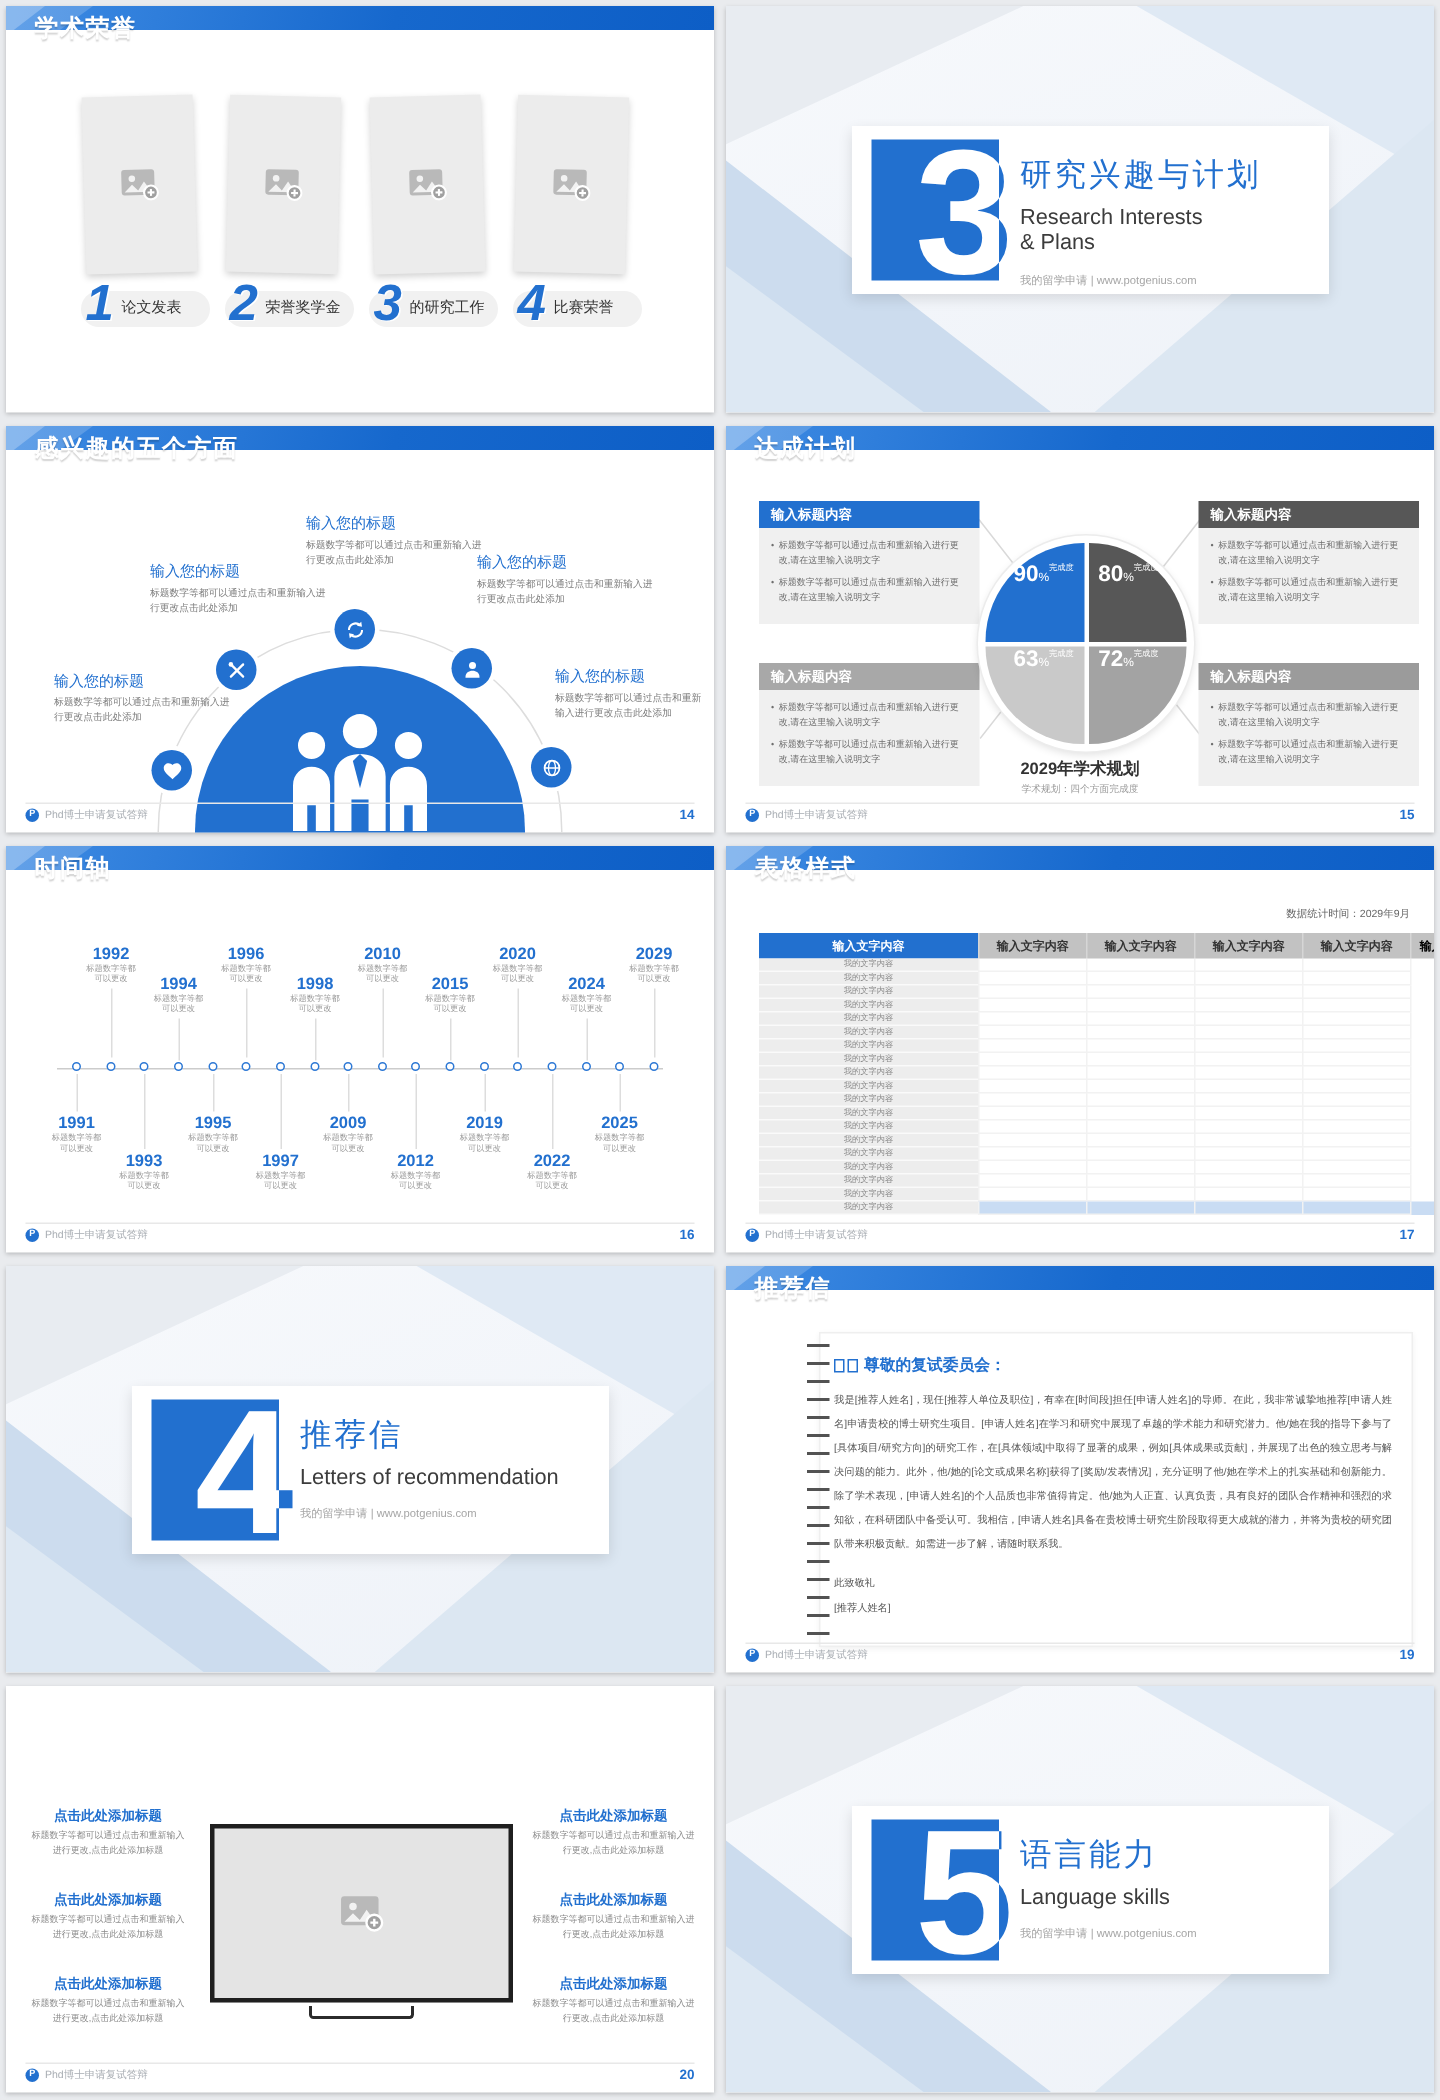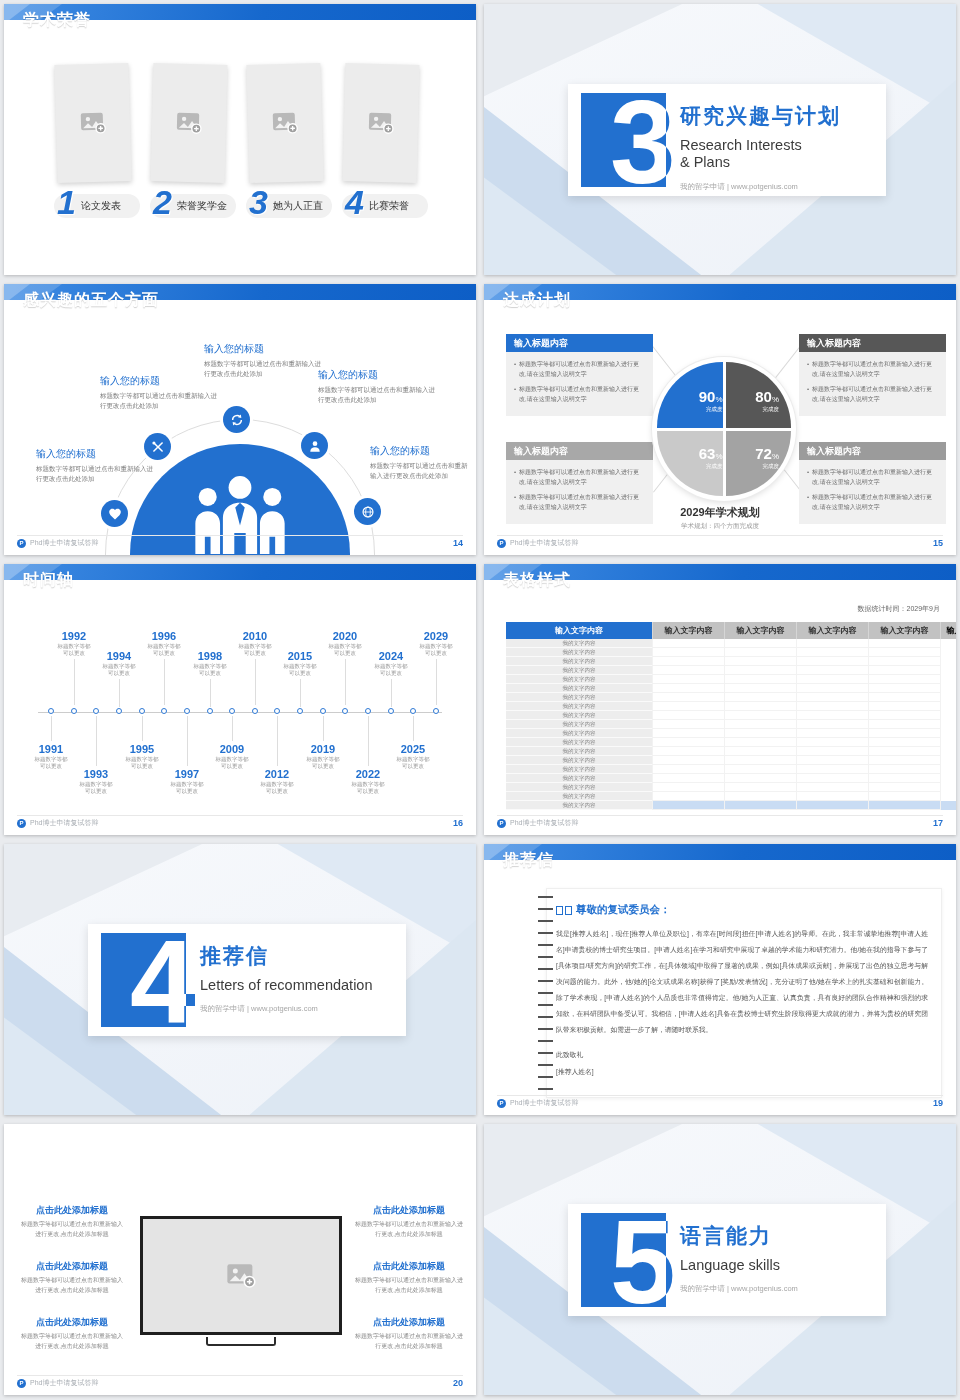--- a/index.html
+++ b/index.html
@@ -35,21 +35,21 @@
 .dp2{clip-path:polygon(58% 0,100% 0,100% 42%);background:#dfe9f4}
 .dp3{clip-path:polygon(100% 28%,100% 100%,52% 100%);background:#dce7f2}
 .dp4{clip-path:polygon(0 38%,46% 100%,0 100%);background:#ccdcee}
 .dp5{clip-path:polygon(0 64%,28% 100%,0 100%);background:#dde8f3}
 .dcard{position:absolute;left:84px;top:80px;width:318px;height:112px;background:#fff;box-shadow:0 3px 9px rgba(0,0,0,.12)}
 .dsq{position:absolute;left:13px;top:9px;width:85px;height:94px;background:#2270cf;overflow:hidden}
 .dnum{position:absolute;font-size:118px;font-weight:bold;line-height:.78;letter-spacing:-4px;font-family:"Liberation Sans",sans-serif}
 .dnum-out{left:42px;top:12px;color:#2270cf}
 .dnum-in{position:absolute;left:29px;top:3px;color:#fff}
 .dtxt{position:absolute;left:112px;top:18px;right:8px}
-.dtitle{font-size:21px;font-weight:bold;color:#2270cf;letter-spacing:2px}
+.dtitle{font-size:21px;font-weight:normal;color:#2270cf;letter-spacing:2px}
 .den{font-size:14.5px;color:#3c3c3c;margin-top:7px;line-height:1.2;white-space:pre-line}
 .dtag{font-size:7.5px;color:#a6a6a6;margin-top:10px}
 
 
 .arc{position:absolute;left:101px;top:135px;width:270px;height:270px;border:1px solid #ddd;border-radius:50%}
 .bigc{position:absolute;left:126px;top:160px;width:220px;height:220px;background:#2270cf;border-radius:50%}
 .ppl{position:absolute;left:179px;top:192px}
 .icir{position:absolute;width:27px;height:27px;border-radius:50%;background:#2270cf;display:flex;align-items:center;justify-content:center;box-shadow:0 0 0 3px #fff}
 .icir svg{width:14px;height:14px}
 .icir1{left:97px;top:216px}.icir2{left:140px;top:149px}.icir3{left:219px;top:122px}.icir4{left:297px;top:148px}.icir5{left:350px;top:214px}
@@ -70,21 +70,21 @@
 .pbox-b{background:#f0f0f0;padding:8px 8px 6px}
 .pbul{display:flex;gap:3px;font-size:6px;color:#6e6e6e;line-height:1.65;margin-bottom:5px}
 .pbul b{font-weight:normal}
 .pline{position:absolute;height:1px;background:#d9d9d9;transform-origin:0 0}
 .pl1{left:169px;top:62px;width:46px;transform:rotate(52deg)}
 .pl2{left:317px;top:62px;width:45px;transform:rotate(128deg)}
 .pl3{left:169px;top:208px;width:47px;transform:rotate(-52deg)}
 .pl4{left:317px;top:208px;width:46px;transform:rotate(-128deg)}
 .pie-w{position:absolute;left:168px;top:73px;width:144px;height:144px;background:#fff;border-radius:50%;box-shadow:0 0 0 1px #ececec,0 2px 6px rgba(0,0,0,.13);padding:5px}
 .pie{width:134px;height:134px;display:grid;grid-template-columns:1fr 1fr;grid-template-rows:1fr 1fr;gap:3px}
-.pq{display:flex;flex-direction:column;align-items:flex-end;justify-content:center;color:#fff}
+.pq{display:flex;flex-direction:row;align-items:flex-start;justify-content:center;color:#fff}
 .pq1{border-top-left-radius:100%;background:#2270cf;padding:12px 0 0 12px}
 .pq2{border-top-right-radius:100%;background:#575757;padding:12px 12px 0 0}
 .pq3{border-bottom-left-radius:100%;background:#c9c9c9;padding:0 0 12px 12px}
 .pq4{border-bottom-right-radius:100%;background:#a3a3a3;padding:0 12px 12px 0}
 .pnum-row{display:flex;align-items:baseline}
 .pv{font-size:15px;font-weight:bold}
 .pu{font-size:8px}
 .pl{font-size:5.5px;margin-top:1px}
 .pcap{position:absolute;left:136px;top:221px;width:200px;text-align:center}
 .pcap-t{font-size:11px;font-weight:bold;color:#333}
@@ -197,21 +197,21 @@
           <div class="plab">论文发表</div>
         </div>
 
         <div class="pill">
           <div class="pnum">2</div>
           <div class="plab">荣誉奖学金</div>
         </div>
 
         <div class="pill">
           <div class="pnum">3</div>
-          <div class="plab">她为人正直</div>
+          <div class="plab">的研究工作</div>
         </div>
 
         <div class="pill">
           <div class="pnum">4</div>
           <div class="plab">比赛荣誉</div>
         </div>
       </div>
     </div>
   </div>
 

